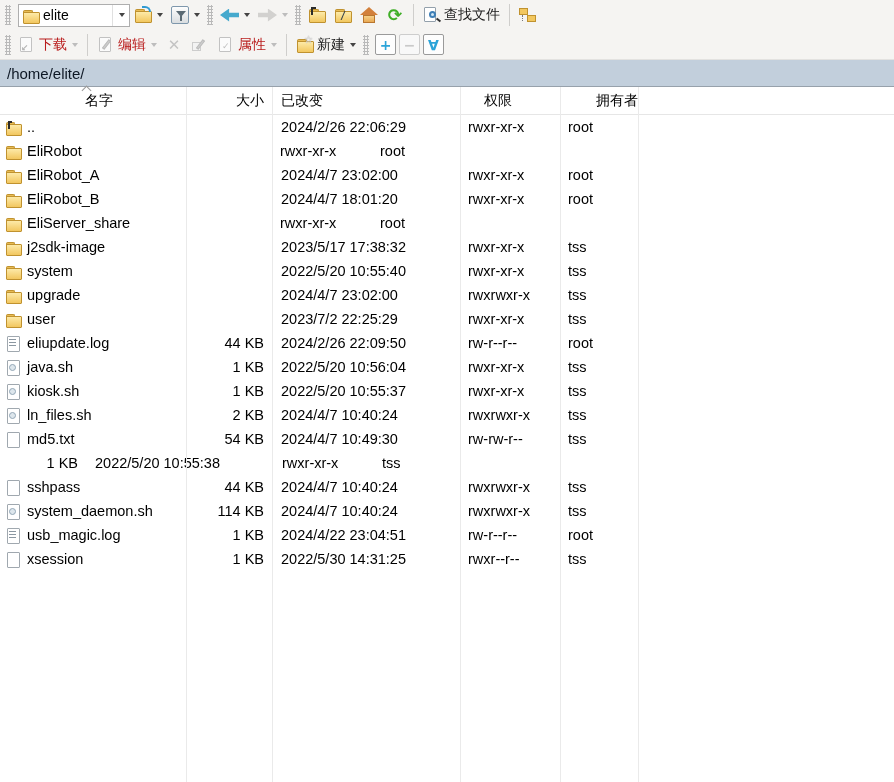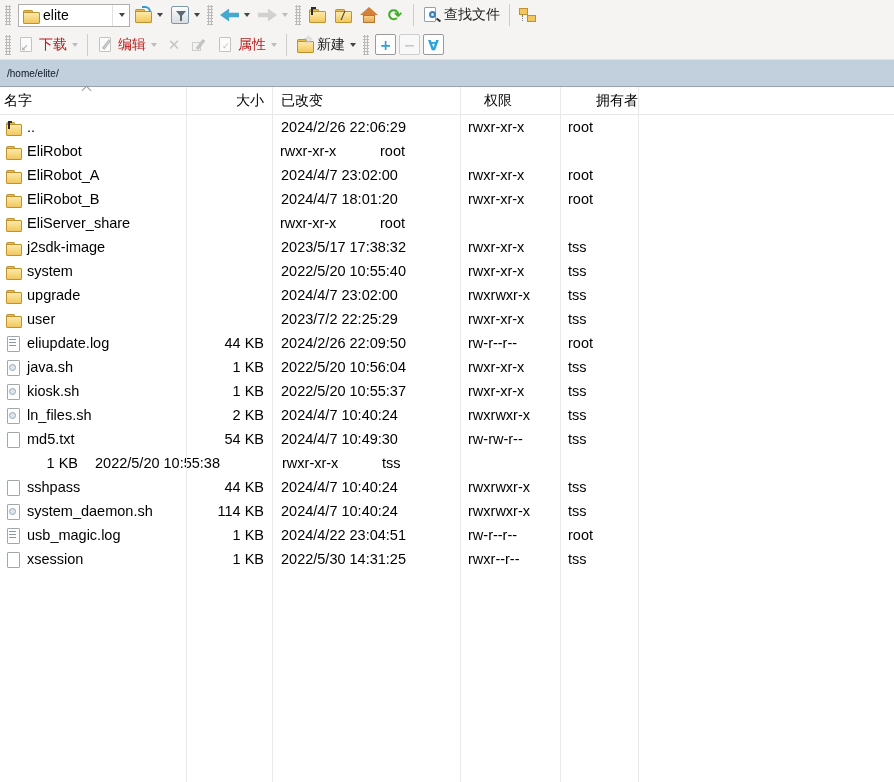--- a/index.html
+++ b/index.html
@@ -73,28 +73,28 @@
   .i-props .chk { left:5px; top:6px; font:bold 9px/9px "DejaVu Sans",sans-serif; color:#c0c0c0; }
   .i-new .star { left:8px; top:-1px; color:#fff; text-shadow:0 0 1px #8a8a8a,0 0 1px #8a8a8a;
     font:10px/10px "DejaVu Sans",sans-serif; }
   .boxbtn { width:21px; height:21px; border:1px solid #9a9a9a; background:#fdfdfd; border-radius:2px;
     display:flex; align-items:center; justify-content:center; font:bold 14px/14px "DejaVu Sans",sans-serif;
     color:#2aa3d8; margin-left:3px; }
   .boxbtn.disabled { border-color:#cdcdcd; color:#c9c9c9; background:#f8f8f8; }
 
   
   .pathbar { height:27px; background:#c2cfdc; border-bottom:1px solid #97a1ab;
-    font-size:10px; color:#0d1724; display:flex; align-items:center; padding-left:7px; }
+    font-size:15px; color:#0d1724; display:flex; align-items:center; padding-left:7px; }
 
   
   .colline { position:absolute; top:87px; bottom:0; width:1px; background:#eaeaea; z-index:1; }
   .thead { position:absolute; top:88px; left:0; width:894px; height:27px; background:#fff;
     border-bottom:1px solid #e6e6e6; display:flex; font-size:14px; color:#000; }
   .thead .hc { display:flex; align-items:center; position:relative; }
-  .hc-name { width:186px; padding-left:4px; }
+  .hc-name { width:186px; padding-left:12px;justify-content:center; }
   .hc-size { width:86px; justify-content:flex-end; padding-right:8px; }
   .hc-changed { width:188px; padding-left:9px; }
   .hc-rights { width:100px; padding-left:24px; }
   .hc-owner { width:78px; padding-left:8px;margin-left:28px; }
   .sortmark { position:absolute; left:83px; top:-1px; width:8px; height:5px; }
   .sortmark::before { content:""; position:absolute; left:0; top:0; width:6px; height:6px;
     border-left:1.5px solid #9a9a9a; border-top:1.5px solid #9a9a9a; transform:rotate(45deg); }
 
   .rows { position:absolute; top:115px; left:0; width:894px; }
   .row { display:flex; height:24px; align-items:center; font-size:14.5px; color:#000; }

